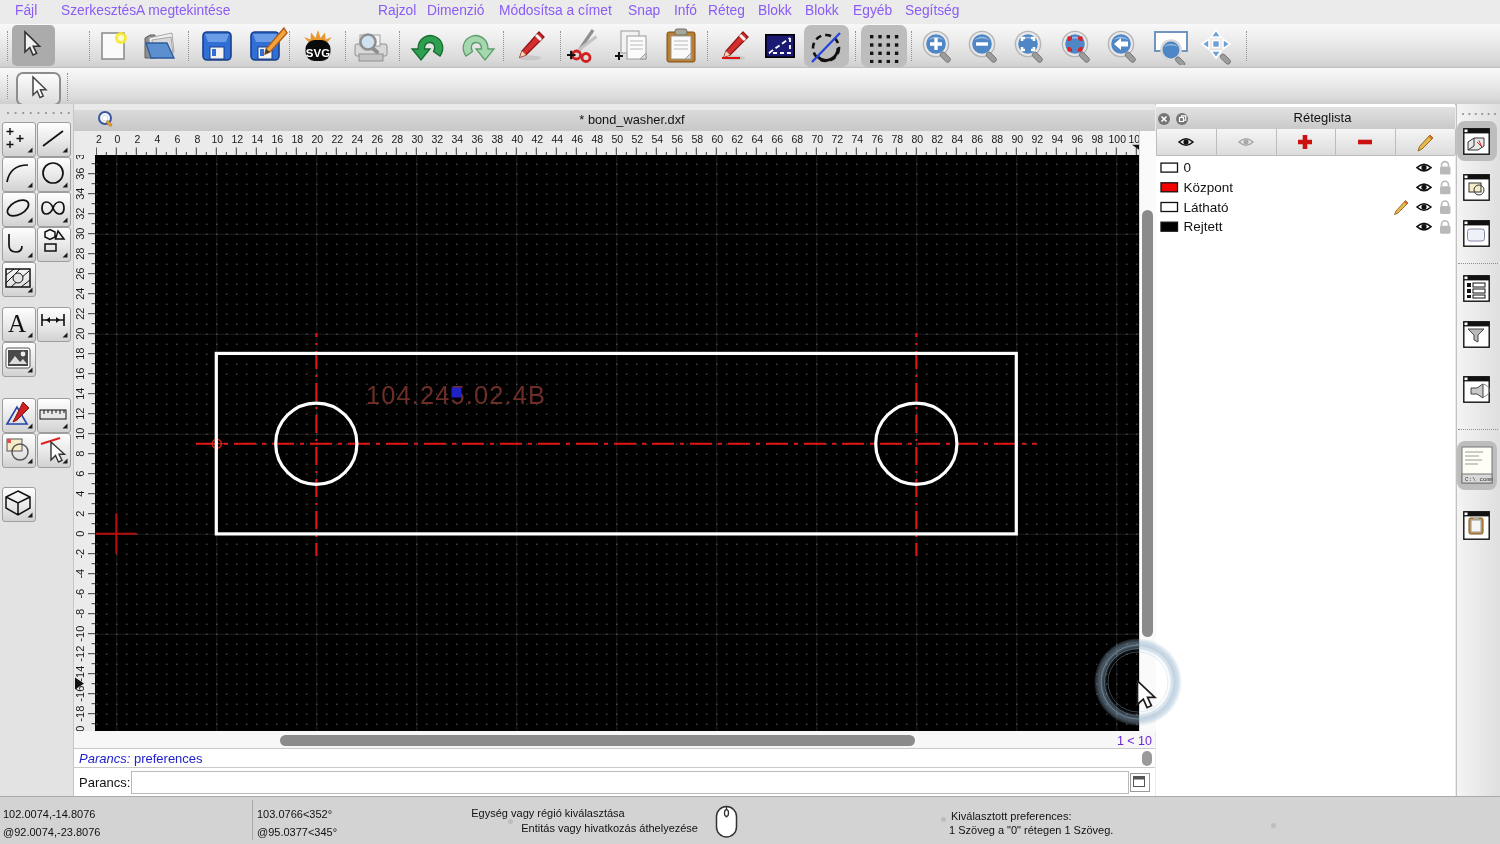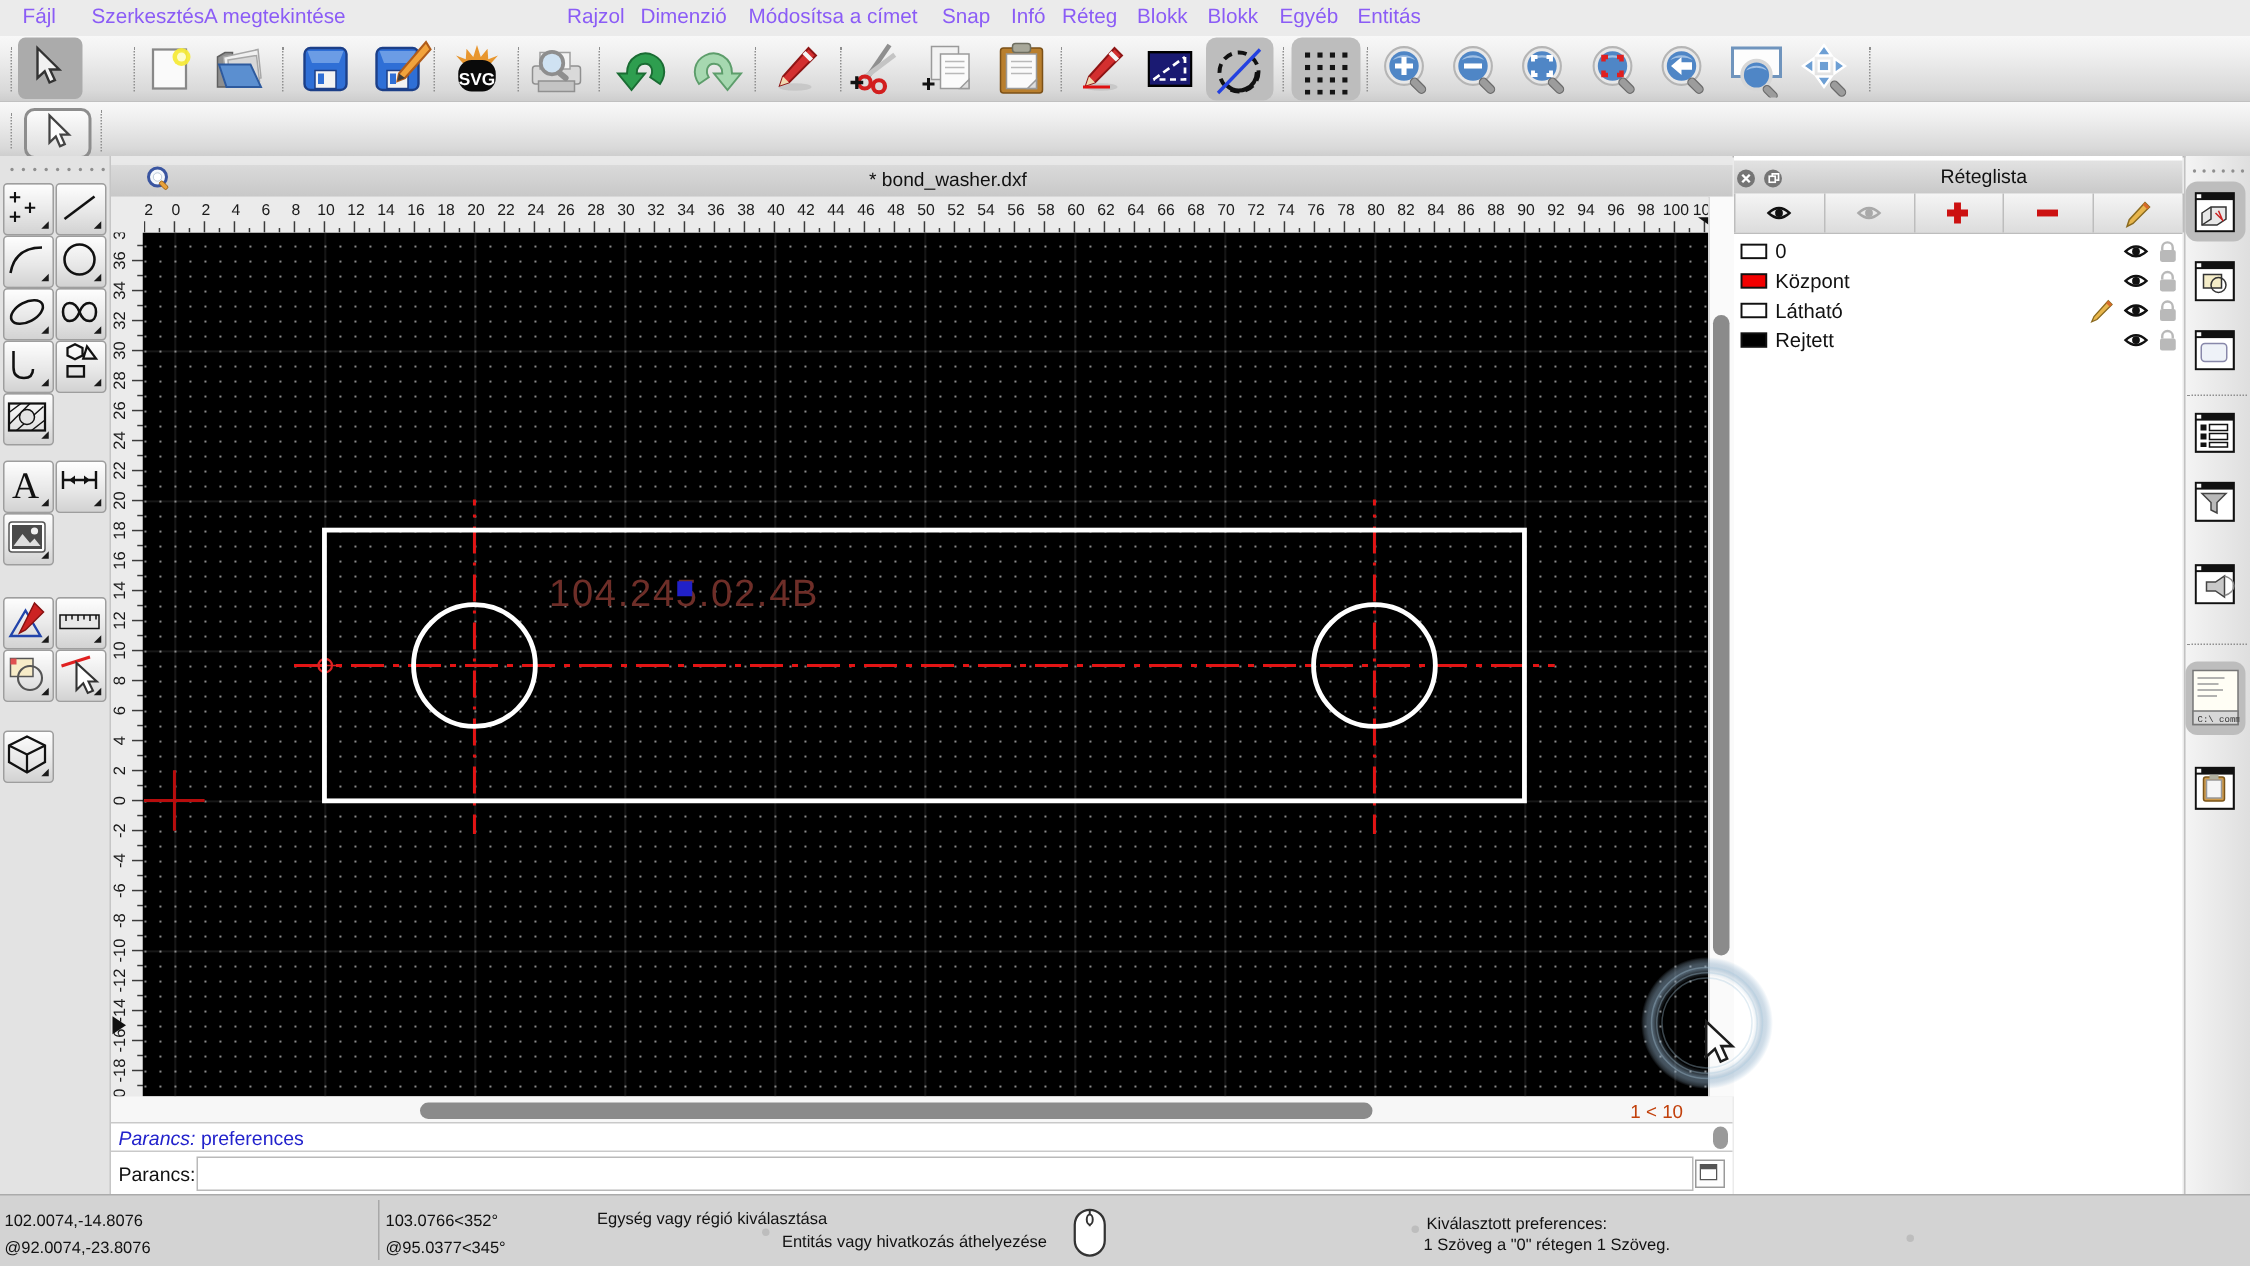--- a/index.html
+++ b/index.html
@@ -23,21 +23,21 @@
 <span class="menuitem" style="left:246px;margin-top:25px;">Válassza ki a címet</span>
 <span class="menuitem" style="left:378px;">Rajzol</span>
 <span class="menuitem" style="left:427px;">Dimenzió</span>
 <span class="menuitem" style="left:499px;">Módosítsa a címet</span>
 <span class="menuitem" style="left:628px;">Snap</span>
 <span class="menuitem" style="left:674px;">Infó</span>
 <span class="menuitem" style="left:708px;">Réteg</span>
 <span class="menuitem" style="left:758px;">Blokk</span>
 <span class="menuitem" style="left:805px;">Blokk</span>
 <span class="menuitem" style="left:853px;">Egyéb</span>
-<span class="menuitem" style="left:905px;">Entitás</span>
+<span class="menuitem" style="left:905px;">Segítség</span>
 </div>
 <div class="abs tbrow" style="left:0;top:24px;width:1500px;height:43px;border-bottom:1px solid #c0c0c0;"></div>
 <div class="abs tbrow" style="left:0;top:68px;width:1500px;height:36px;border-bottom:1px solid #b6b6b6;"></div>
 <div class="vdots" style="left:7px;top:31px;height:30px;"></div>
 <div class="vdots" style="left:89px;top:31px;height:30px;"></div>
 <div class="vdots" style="left:188px;top:31px;height:30px;"></div>
 <div class="vdots" style="left:289px;top:31px;height:30px;"></div>
 <div class="vdots" style="left:345px;top:31px;height:30px;"></div>
 <div class="vdots" style="left:399px;top:31px;height:30px;"></div>
 <div class="vdots" style="left:503px;top:31px;height:30px;"></div>
@@ -644,21 +644,21 @@
     <rect x="216.3" y="353.4" width="800" height="180.5" fill="none" stroke="#fff" stroke-width="3.2"></rect>
     <circle cx="316.3" cy="443.7" r="40.6" fill="none" stroke="#fff" stroke-width="3.2"></circle>
     <circle cx="916.3" cy="443.7" r="40.6" fill="none" stroke="#fff" stroke-width="3.2"></circle>
     <text x="366" y="404" font-size="25.4" fill="#6e2e28" font-family="Liberation Sans" textLength="179">104.245.02.4B</text>
     <rect x="451.5" y="387.5" width="10" height="10" fill="#2121c8"></rect>
   </svg>
 <div class="abs" style="left:1139px;top:131px;width:16px;height:600px;background:#fafafa;border-left:1px solid #d8d8d8;"></div>
 <div class="abs" style="left:1142px;top:210px;width:11px;height:427px;background:#8b8b8b;border-radius:6px;"></div>
 <div class="abs" style="left:74px;top:731px;width:1081px;height:17px;background:#f7f7f7;border-bottom:1px solid #cfcfcf;"></div>
 <div class="abs" style="left:280px;top:734.5px;width:635px;height:11px;background:#8b8b8b;border-radius:6px;"></div>
-<div class="abs" style="left:1068px;top:734px;width:54px;font-size:12.5px;color:#c2410c;text-align:right;">1 &lt; 10</div>
+<div class="abs" style="left:1098px;top:734px;width:54px;font-size:12.5px;color:#6d28d9;text-align:right;">1 &lt; 10</div>
 <div class="abs" style="left:74px;top:748px;width:1081px;height:20px;background:#fff;border:1px solid #c9c9c9;border-width:1px 0;box-sizing:border-box;"></div>
 <div class="abs" style="left:79px;top:751px;font-size:13px;color:#2222cc;"><i>Parancs:</i> preferences</div>
 <div class="abs" style="left:1142px;top:751px;width:10px;height:15px;background:#9a9a9a;border-radius:5px;"></div>
 <div class="abs" style="left:74px;top:768px;width:1081px;height:28px;background:#fff;"></div>
 <div class="abs" style="left:79px;top:775px;font-size:13px;color:#111;">Parancs:</div>
 <div class="abs" style="left:131px;top:771px;width:996px;height:21px;background:#fff;border:1px solid #b9b9b9;"></div>
 <div class="abs" style="left:1130px;top:773px;width:18px;height:17px;background:#fdfdfd;border:1px solid #9a9a9a;"></div>
 <svg class="abs" style="left:1133px;top:776px;" width="12" height="11" viewBox="0 0 12 11">
     <rect x="0.5" y="0.5" width="11" height="10" fill="#fff" stroke="#555"></rect>
     <rect x="0.5" y="0.5" width="11" height="3" fill="#555"></rect>
@@ -826,21 +826,21 @@
     <rect x="8" y="9" width="10" height="12" fill="#f5f5f5" stroke="#999"></rect>
   </svg>
 <div class="hdots" style="left:1458px;top:263px;width:40px;"></div>
 <div class="hdots" style="left:1458px;top:429px;width:40px;"></div>
 <div class="abs" style="left:0;top:796px;width:1500px;height:48px;background:#d3d3d3;border-top:1px solid #ababab;"></div>
 <div class="abs" style="left:3px;top:808px;font-size:11px;color:#111;">102.0074,-14.8076</div>
 <div class="abs" style="left:3px;top:826px;font-size:11px;color:#111;">@92.0074,-23.8076</div>
 <div class="abs" style="left:252px;top:800px;width:1px;height:40px;background:#a8a8a8;"></div>
 <div class="abs" style="left:257px;top:808px;font-size:11px;color:#111;">103.0766&lt;352°</div>
 <div class="abs" style="left:257px;top:826px;font-size:11px;color:#111;">@95.0377&lt;345°</div>
-<div class="abs" style="left:398px;top:807px;width:300px;text-align:left;font-size:11px;color:#111;">Egység vagy régió kiválasztása</div>
+<div class="abs" style="left:398px;top:807px;width:300px;text-align:center;font-size:11px;color:#111;">Egység vagy régió kiválasztása</div>
 <div class="abs" style="left:398px;top:822px;width:300px;text-align:right;font-size:11px;color:#111;">Entitás vagy hivatkozás áthelyezése</div>
 <svg class="abs" style="left:715px;top:805px;" width="24" height="34" viewBox="0 0 24 34">
     <rect x="1.5" y="1.5" width="20" height="30.5" rx="10" fill="#fff" stroke="#333" stroke-width="1.5"></rect>
 <line x1="11.5" y1="1.5" x2="11.5" y2="12.5" stroke="#333" stroke-width="1.3"></line>
 <ellipse cx="11.5" cy="8" rx="2" ry="3.4" fill="#fff" stroke="#333" stroke-width="1.3"></ellipse>
   </svg>
 <div class="abs" style="left:951px;top:810px;font-size:11px;color:#111;">Kiválasztott preferences:</div>
 <div class="abs" style="left:949px;top:824px;font-size:11px;color:#111;">1 Szöveg a "0" rétegen 1 Szöveg.</div>
 <div class="abs" style="left:508px;top:819px;width:5px;height:5px;border-radius:50%;background:#bdbdbd;"></div>
 <div class="abs" style="left:941px;top:817px;width:5px;height:5px;border-radius:50%;background:#bdbdbd;"></div>

